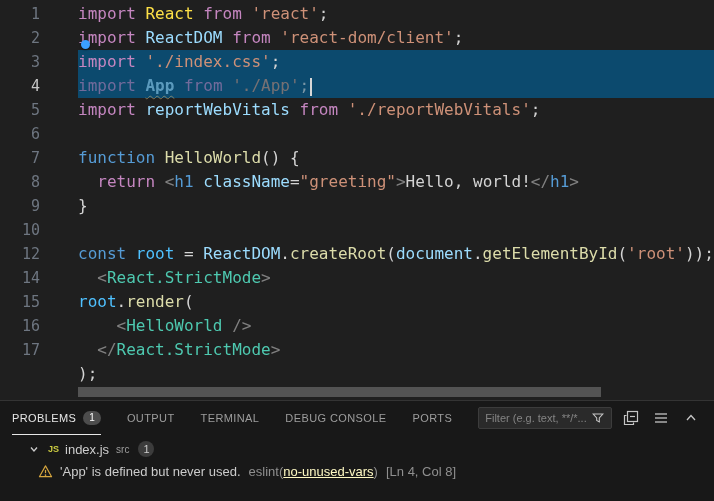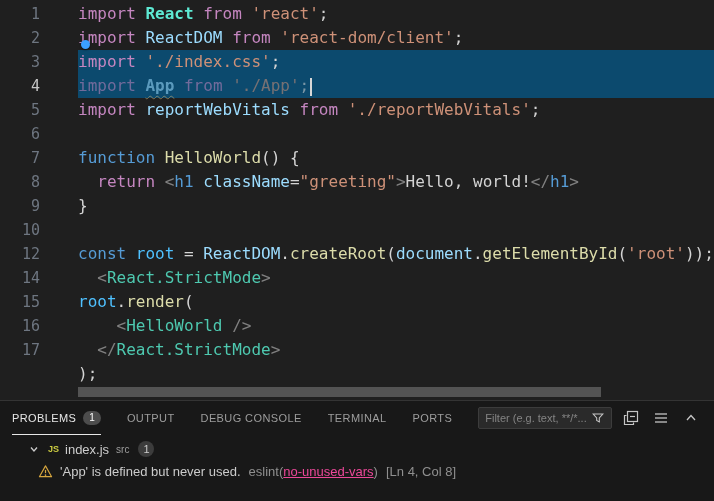--- a/index.html
+++ b/index.html
@@ -56,21 +56,21 @@
   .js-icon { color:#cbcb41; font-size:9px; font-weight:700; margin:0 6px 0 5px; }
   .file-name { color:#cccccc; }
   .file-dir { color:#9d9d9d; margin-left:7px; font-size:10px; }
   .count-badge { margin-left:9px; min-width:16px; height:16px; border-radius:8px;
                  background:#3c3c3c; color:#cccccc; font-size:11px;
                  display:flex; align-items:center; justify-content:center; padding:0 4px; }
   .problem-row { padding-left:38px; }
   .warn-icon { margin-right:7px; flex:none; display:flex; }
   .problem-msg { color:#cccccc; }
   .problem-source { color:#8f8f8f; margin-left:8px; }
-  .problem-link { color:#ec4899; text-decoration:underline; cursor:pointer; }
+  .problem-link { color:#fef9c3; text-decoration:underline; cursor:pointer; }
   .problem-loc { color:#8f8f8f; margin-left:8px; }
 
   svg { display:block; }
 </style>
 </head>
 <body>
 
 <div class="editor">
   <div class="editor-scroll">
     <div class="gutter">
@@ -84,21 +84,21 @@
         <div class="line-number">8</div>
         <div class="line-number">9</div>
         <div class="line-number">10</div>
         <div class="line-number">12</div>
         <div class="line-number">14</div>
         <div class="line-number">15</div>
         <div class="line-number">16</div>
         <div class="line-number">17</div>
       </div>
     <div class="code-col">
-        <div class="code-line"><span style="color: rgb(197, 134, 192);">import </span><span style="color: #5eead4; font-weight: bold;">React </span><span style="color: rgb(197, 134, 192);">from </span><span style="color: rgb(206, 145, 120);">'react'</span><span style="color: rgb(212, 212, 212);">;</span></div>
+        <div class="code-line"><span style="color: rgb(197, 134, 192);">import </span><span style="color: #fde047;">React </span><span style="color: rgb(197, 134, 192);">from </span><span style="color: rgb(206, 145, 120);">'react'</span><span style="color: rgb(212, 212, 212);">;</span></div>
         <div class="code-line"><span style="color: rgb(197, 134, 192);">import </span><span style="color: rgb(156, 220, 254);">ReactDOM </span><span style="color: rgb(197, 134, 192);">from </span><span style="color: rgb(206, 145, 120);">'react-dom/client'</span><span style="color: rgb(212, 212, 212);">;</span></div>
         <div class="code-line highlight"><span style="color: rgb(197, 134, 192);">import </span><span style="color: rgb(206, 145, 120);">'./index.css'</span><span style="color: rgb(212, 212, 212);">;</span></div>
         <div class="code-line highlight dim"><span style="color: rgb(197, 134, 192);">import </span><span class="squiggle" style="color: rgb(156, 220, 254);">App</span><span style="color: rgb(212, 212, 212);"> </span><span style="color: rgb(197, 134, 192);">from </span><span style="color: rgb(206, 145, 120);">'./App'</span><span style="color: rgb(212, 212, 212);">;</span><span class="cursor"></span></div>
         <div class="code-line"><span style="color: rgb(197, 134, 192);">import </span><span style="color: rgb(156, 220, 254);">reportWebVitals </span><span style="color: rgb(197, 134, 192);">from </span><span style="color: rgb(206, 145, 120);">'./reportWebVitals'</span><span style="color: rgb(212, 212, 212);">;</span></div>
         <div class="code-line"></div>
         <div class="code-line"><span style="color: rgb(86, 156, 214);">function </span><span style="color: rgb(220, 220, 170);">HelloWorld</span><span style="color: rgb(212, 212, 212);">() {</span></div>
         <div class="code-line"><span style="color: rgb(212, 212, 212);">  </span><span style="color: rgb(197, 134, 192);">return </span><span style="color: rgb(128, 128, 128);">&lt;</span><span style="color: rgb(86, 156, 214);">h1</span><span style="color: rgb(212, 212, 212);"> </span><span style="color: rgb(156, 220, 254);">className</span><span style="color: rgb(212, 212, 212);">=</span><span style="color: rgb(206, 145, 120);">"greeting"</span><span style="color: rgb(128, 128, 128);">&gt;</span><span style="color: rgb(212, 212, 212);">Hello, world!</span><span style="color: rgb(128, 128, 128);">&lt;/</span><span style="color: rgb(86, 156, 214);">h1</span><span style="color: rgb(128, 128, 128);">&gt;</span></div>
         <div class="code-line"><span style="color: rgb(212, 212, 212);">}</span></div>
         <div class="code-line"></div>
         <div class="code-line"><span style="color: rgb(86, 156, 214);">const </span><span style="color: rgb(79, 193, 255);">root </span><span style="color: rgb(212, 212, 212);">= </span><span style="color: rgb(156, 220, 254);">ReactDOM</span><span style="color: rgb(212, 212, 212);">.</span><span style="color: rgb(220, 220, 170);">createRoot</span><span style="color: rgb(212, 212, 212);">(</span><span style="color: rgb(156, 220, 254);">document</span><span style="color: rgb(212, 212, 212);">.</span><span style="color: rgb(220, 220, 170);">getElementById</span><span style="color: rgb(212, 212, 212);">(</span><span style="color: rgb(206, 145, 120);">'root'</span><span style="color: rgb(212, 212, 212);">));</span></div>
@@ -118,24 +118,24 @@
   <div class="panel-tabbar">
 
     <div class="panel-tab active">
       <span>PROBLEMS</span>
       <span class="tab-badge">1</span>
     </div>
     <div class="panel-tab">
       <span>OUTPUT</span>
     </div>
     <div class="panel-tab">
+      <span>TERMINAL</span>
+    </div>
+    <div class="panel-tab">
       <span>DEBUG CONSOLE</span>
-    </div>
-    <div class="panel-tab">
-      <span>TERMINAL</span>
     </div>
     <div class="panel-tab">
       <span>PORTS</span>
     </div>
 
     <div class="tab-spacer"></div>
 
     <div class="filter-box">
       <input type="text" placeholder="Filter (e.g. text, **/*..." style="">
       <span class="icon-btn">

